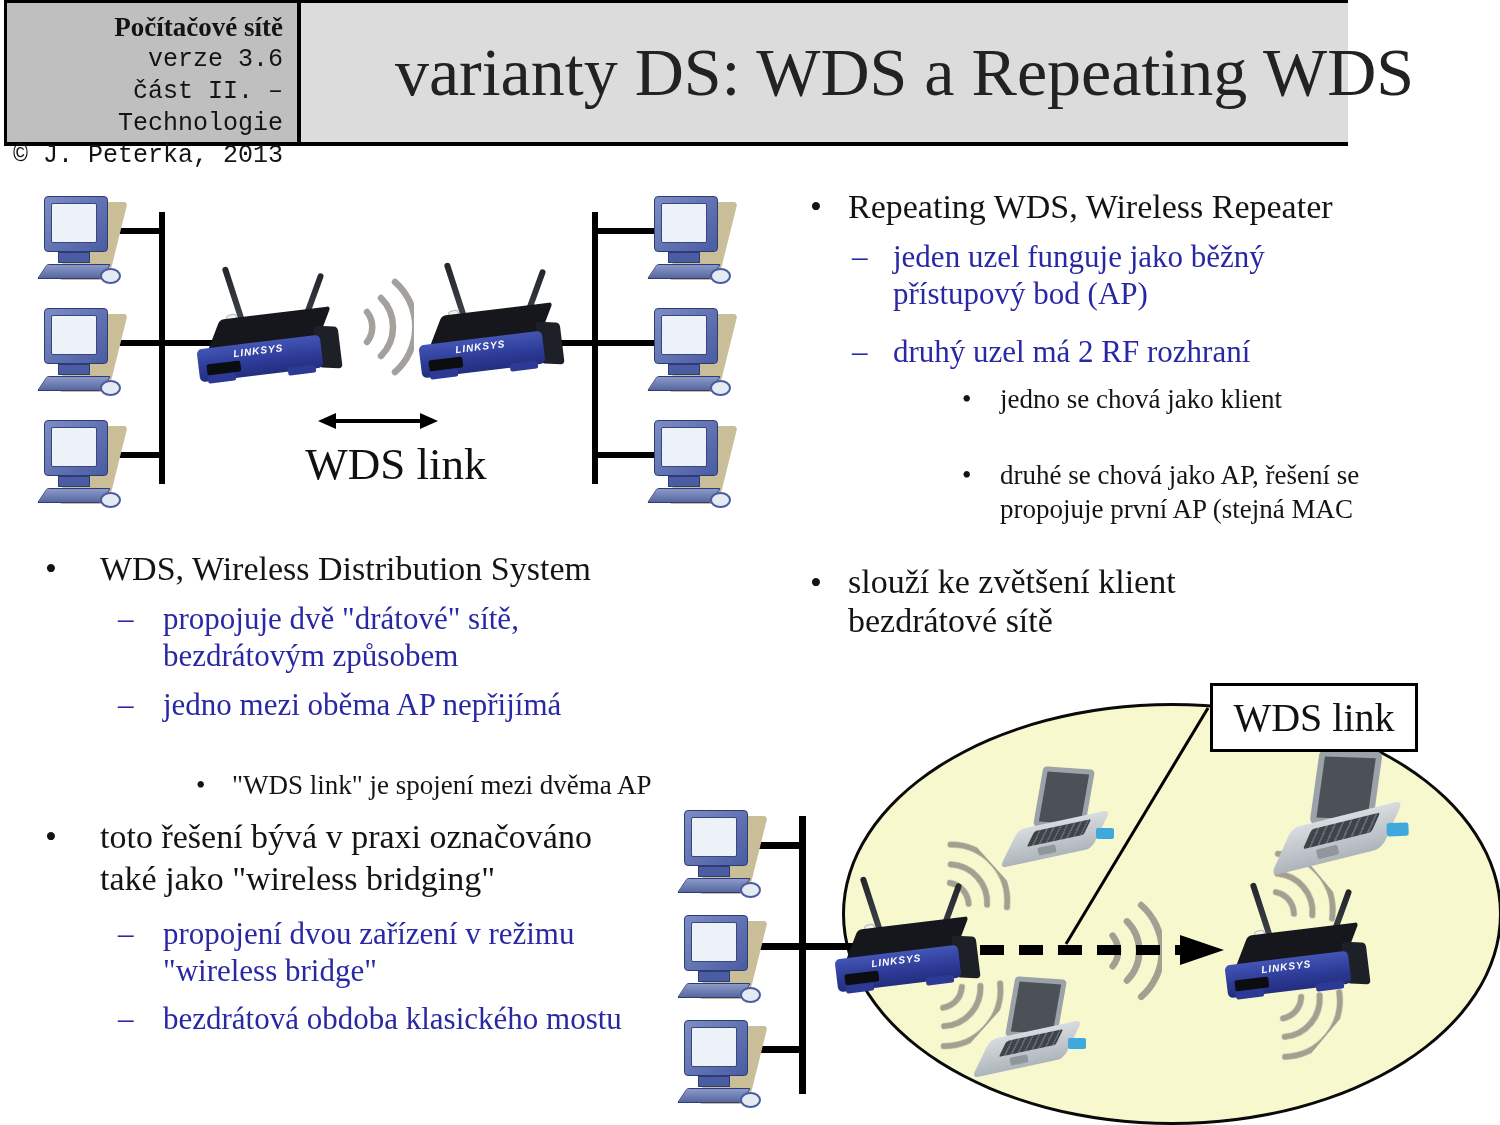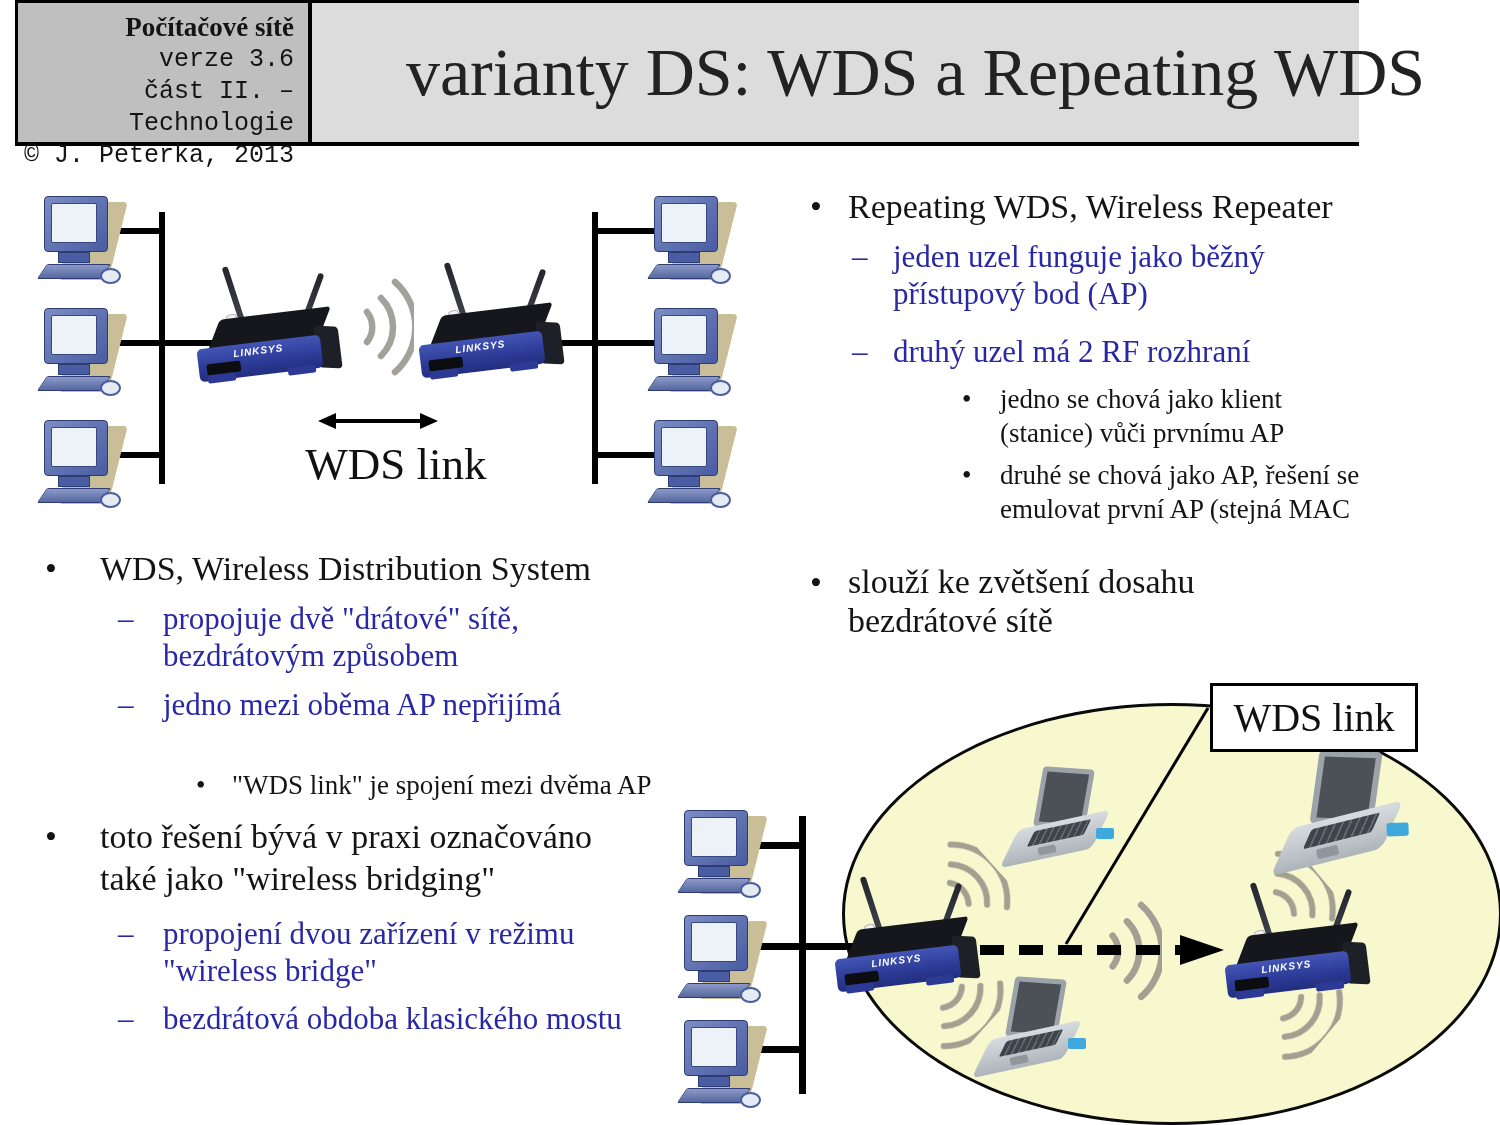--- a/index.html
+++ b/index.html
@@ -1,21 +1,21 @@
 <!DOCTYPE html>
 <html><head>
 <meta charset="utf-8">
 <style>
   html,body{margin:0;padding:0;background:#fff;}
   #slide{position:relative;width:1500px;height:1125px;background:#fff;overflow:hidden;
          font-family:"Liberation Serif",serif;color:#141414;}
   .abs{position:absolute;}
 
   
-  #header{position:absolute;left:15px;top:0;width:1344px;height:146px;background:#dcdcdc;
+  #header{position:absolute;left:4px;top:0;width:1344px;height:146px;background:#dcdcdc;
           border-top:3px solid #000;border-bottom:4px solid #000;box-sizing:border-box;}
   #header-box{position:absolute;left:0;top:0;width:297px;height:139px;background:#bfbfbf;
           border-left:3px solid #000;border-right:4px solid #000;box-sizing:border-box;
           text-align:right;padding:8px 14px 0 0;}
   .hb-title{font-weight:bold;font-size:27px;line-height:33px;}
   .hb-line{font-size:25px;line-height:32px;font-family:Liberation Mono, monospace;}
   #slide-title{position:absolute;left:301px;top:0;width:1199px;height:139px;display:flex;
           align-items:center;justify-content:center;font-size:68px;color:#222;white-space:nowrap;}
 
   
@@ -158,32 +158,31 @@
   </div>
 
   <span class="mk l2" style="left:852px;top:333px">–</span>
   <div class="tx l2" style="left:893px;top:333px">
     <div>druhý uzel má 2 RF rozhraní</div>
   </div>
 
   <span class="mk l3" style="left:962px;top:382px">•</span>
   <div class="tx l3" style="left:1000px;top:382px">
     <div>jedno se chová jako klient</div>
-    <div>(stanice) vůči prvnímu AP</div>
   </div>
 
   <span class="mk l3" style="left:962px;top:458px">•</span>
   <div class="tx l3" style="left:1000px;top:458px">
     <div>druhé se chová jako AP, řešení se</div>
-    <div>emulovat první AP (stejná MAC</div>
+    <div>propojuje první AP (stejná MAC</div>
   </div>
 
   <span class="mk l1" style="left:810px;top:562px">•</span>
   <div class="tx l1" style="left:848px;top:562px;line-height:39px">
-    <div>slouží ke zvětšení dosahu</div>
+    <div>slouží ke zvětšení klient</div>
     <div>bezdrátové sítě</div>
   </div>
 
   <div class="vline" style="left:159px;top:212px;width:6px;height:272px"></div>
   <div class="vline" style="left:592px;top:212px;width:6px;height:272px"></div>
   <div class="hline" style="left:104px;top:228px;width:58px;height:6px"></div>
   <div class="hline" style="left:104px;top:340px;width:112px;height:6px"></div>
   <div class="hline" style="left:104px;top:452px;width:58px;height:6px"></div>
   <div class="hline" style="left:552px;top:340px;width:108px;height:6px"></div>
   <div class="hline" style="left:596px;top:228px;width:58px;height:6px"></div>

